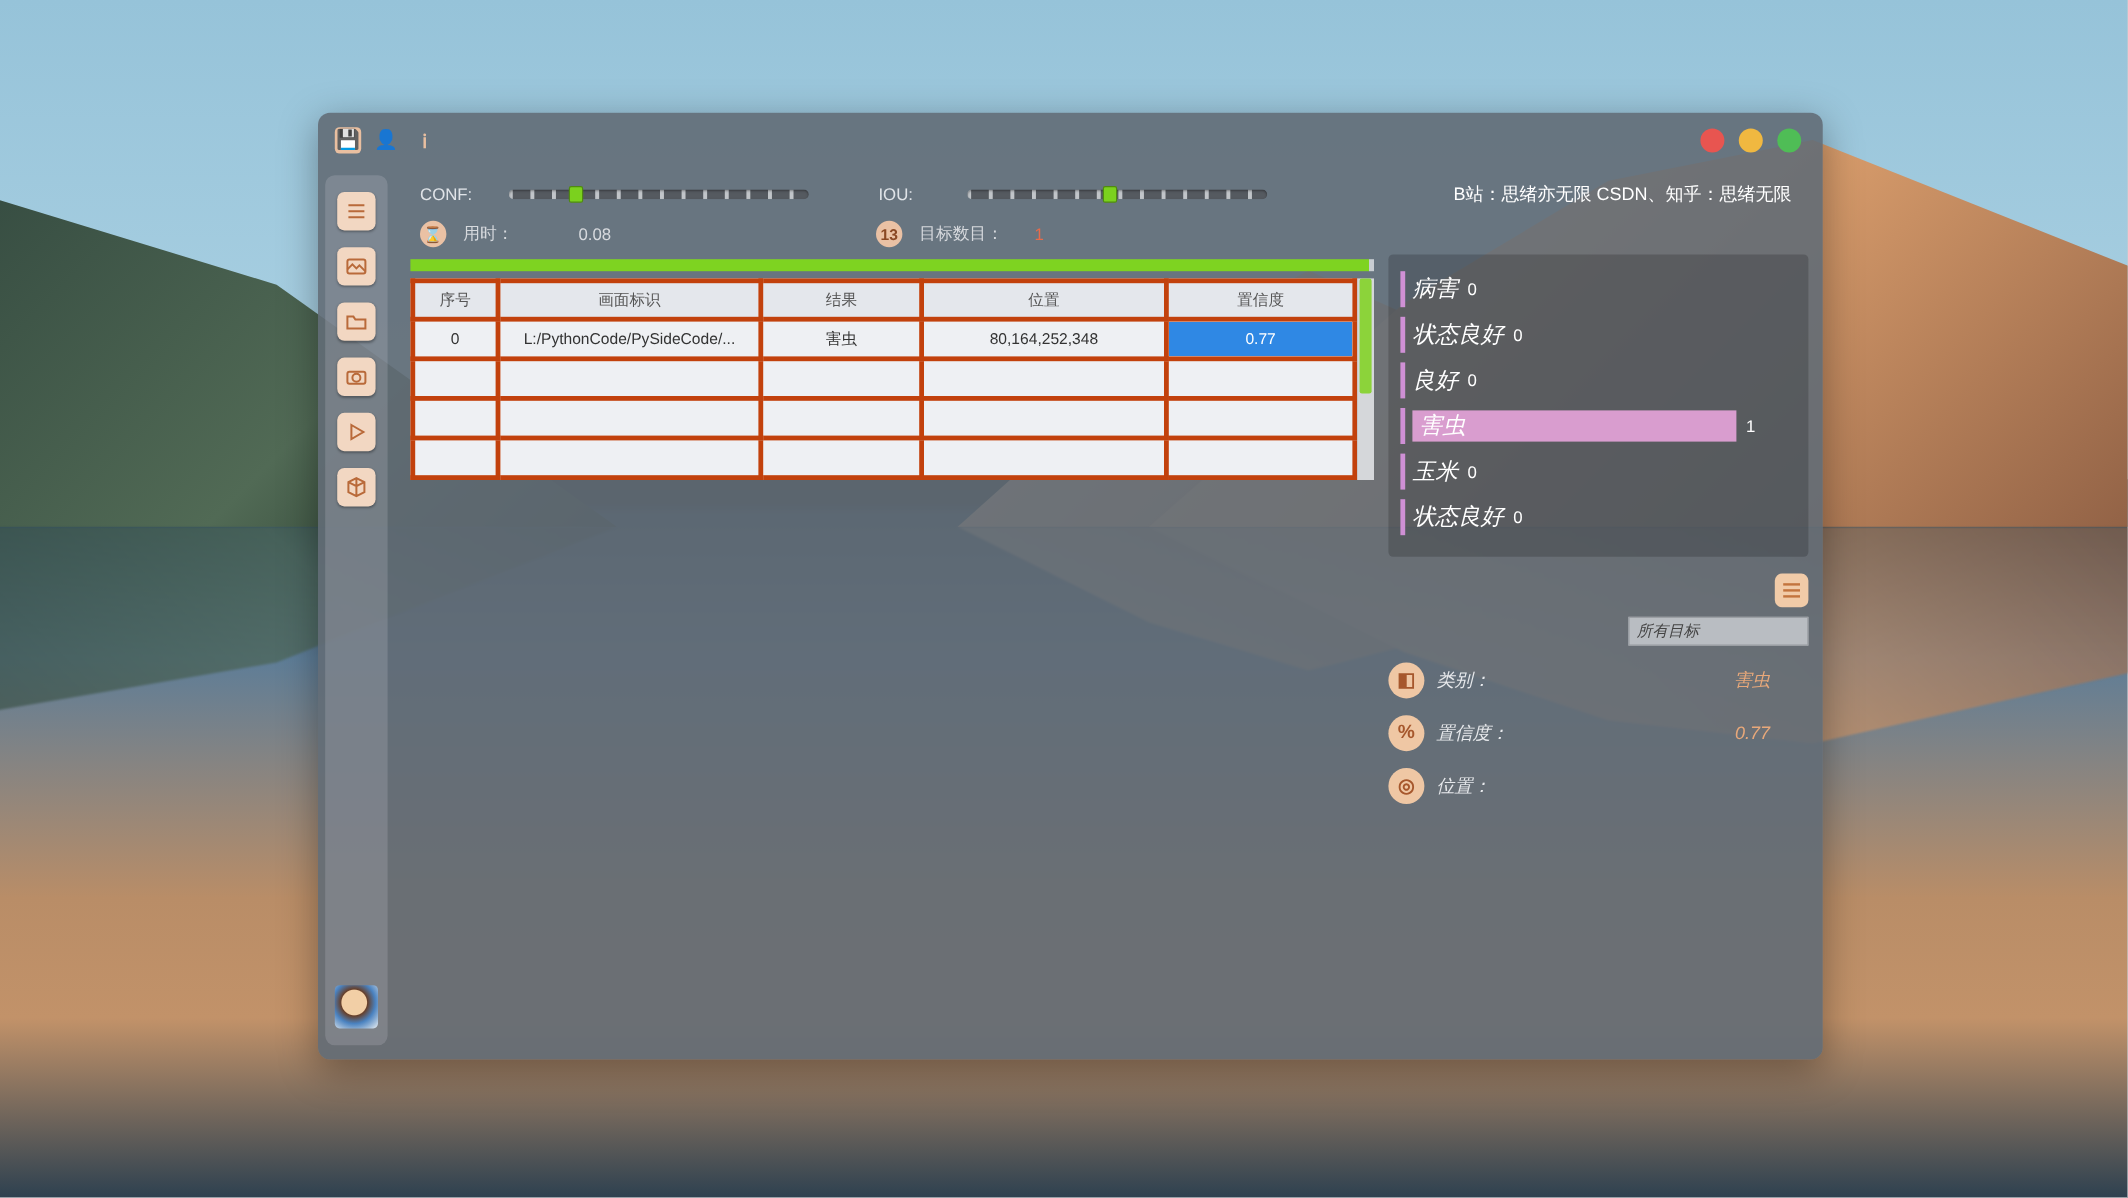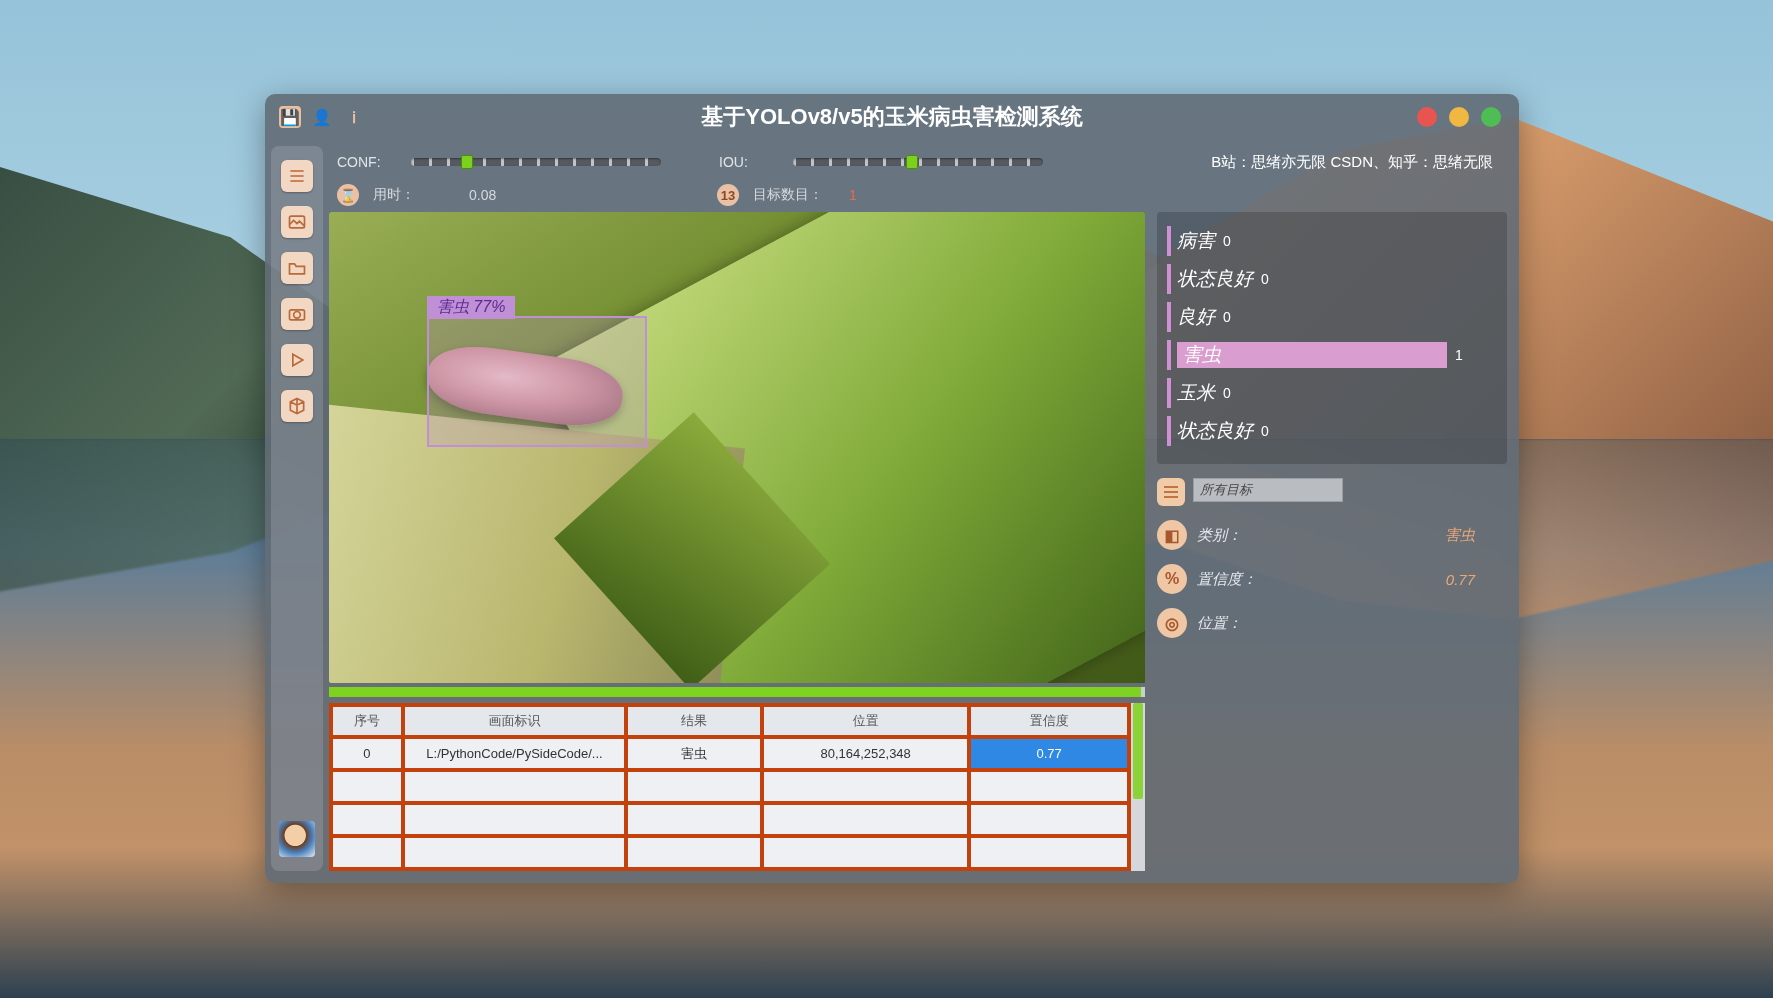--- a/index.html
+++ b/index.html
@@ -68,21 +68,21 @@
   .traffic { display:flex; gap:12px; margin-left:auto; }
   .traffic span { width:20px; height:20px; border-radius:50%; display:block; }
   .t-red   { background:#e85550; }
   .t-yellow{ background:#f0b840; }
   .t-green { background:#4fbd56; }
 
   .body {
     flex: 1;
     display: flex;
     padding: 6px 12px 12px 6px;
-    gap: 6px;
+    gap: 19px;
     min-height:0;
   }
 
   
   .sidebar {
     width: 52px;
     background: rgba(200,200,210,0.22);
     border-radius:8px;
     display:flex; flex-direction:column; align-items:center;
     padding:14px 0;
@@ -181,21 +181,21 @@
     padding:10px 12px 14px 10px;
     border-radius:4px;
     color:#fff;
   }
   .cc-row { display:flex; align-items:center; height:38px; }
   .cc-axis { width:4px; height:30px; background:#cf90d5; margin-right:6px; }
   .cc-bar { height:26px; background:#d99dcf; margin-right:8px; }
   .cc-label{ font-size:19px; font-family:"KaiTi","楷体",serif; font-style:italic;}
   .cc-val  { font-size:14px; }
 
-  .target-sel { display:flex; align-items:flex-start; gap:8px; }
+  .target-sel { display:flex; align-items:flex-end; gap:8px;flex-direction:column; }
   .ts-icon { width:28px;height:28px;border-radius:6px;background:#f1cba8; display:flex;align-items:center;justify-content:center;}
   .ts-icon span{display:block;width:14px;height:2px;background:#c2743e;box-shadow:0 -5px 0 #c2743e, 0 5px 0 #c2743e;}
   .ts-input { height:24px; width:150px; background:#b9bdc2; border:1px solid #9b9fa4; padding:0 6px; font-size:13px; font-style:italic; color:#444;}
 
   .info-row { display:flex; align-items:center; gap:10px; color:#e7e9ec; font-size:15px;}
   .info-icon { width:30px;height:30px;border-radius:50%;background:#efc7a4;display:flex;align-items:center;justify-content:center;font-size:16px;color:#a6572c;font-weight:bold;}
   .info-label{ width:60px;font-style:italic; }
   .info-val  { margin-left:auto; margin-right:32px; color:#e8a87a; font-style:italic;}
 
   .coords { color:#f4cec1; font-style:italic; font-size:14px; padding:0 10px;}
@@ -221,21 +221,20 @@
   </div>
 
   <div class="window">
 
     <div class="titlebar">
       <div class="tb-icons">
         <div class="tb-btn tb-save">💾</div>
         <div class="tb-btn tb-user">👤</div>
         <div class="tb-btn tb-info">ℹ</div>
       </div>
-      <h1>基于YOLOv8/v5的玉米病虫害检测系统</h1>
       <div class="traffic">
         <span class="t-red"></span>
         <span class="t-yellow"></span>
         <span class="t-green"></span>
       </div>
     </div>
 
     <div class="body">
 
       <div class="sidebar">
@@ -295,30 +294,20 @@
           <span class="stat-val">0.08</span>
           <span style="width:140px"></span>
           <div class="stat-icon">13</div>
           <span class="stat-label">目标数目：</span>
           <span class="stat-val red">1</span>
         </div>
 
         <div class="content">
 
           <div class="left-col">
-            <div class="image-area">
-              <div class="leaf a"></div>
-              <div class="leaf b"></div>
-              <div class="leaf c"></div>
-              <div class="leaf d"></div>
-              <div class="worm" style="left:12%;top:30%;width:24%;height:14%"></div>
-              <div class="bbox" style="left:12%; top:22%; width:27%; height:28%;">
-                <div class="bbox-label">害虫   77%</div>
-              </div>
-            </div>
             <div class="progress-bar"></div>
 
             <div class="tbl-wrap">
               <table>
                 <colgroup>
                     <col style="width:9%">
                     <col style="width:28%">
                     <col style="width:17%">
                     <col style="width:26%">
                     <col style="width:20%">

